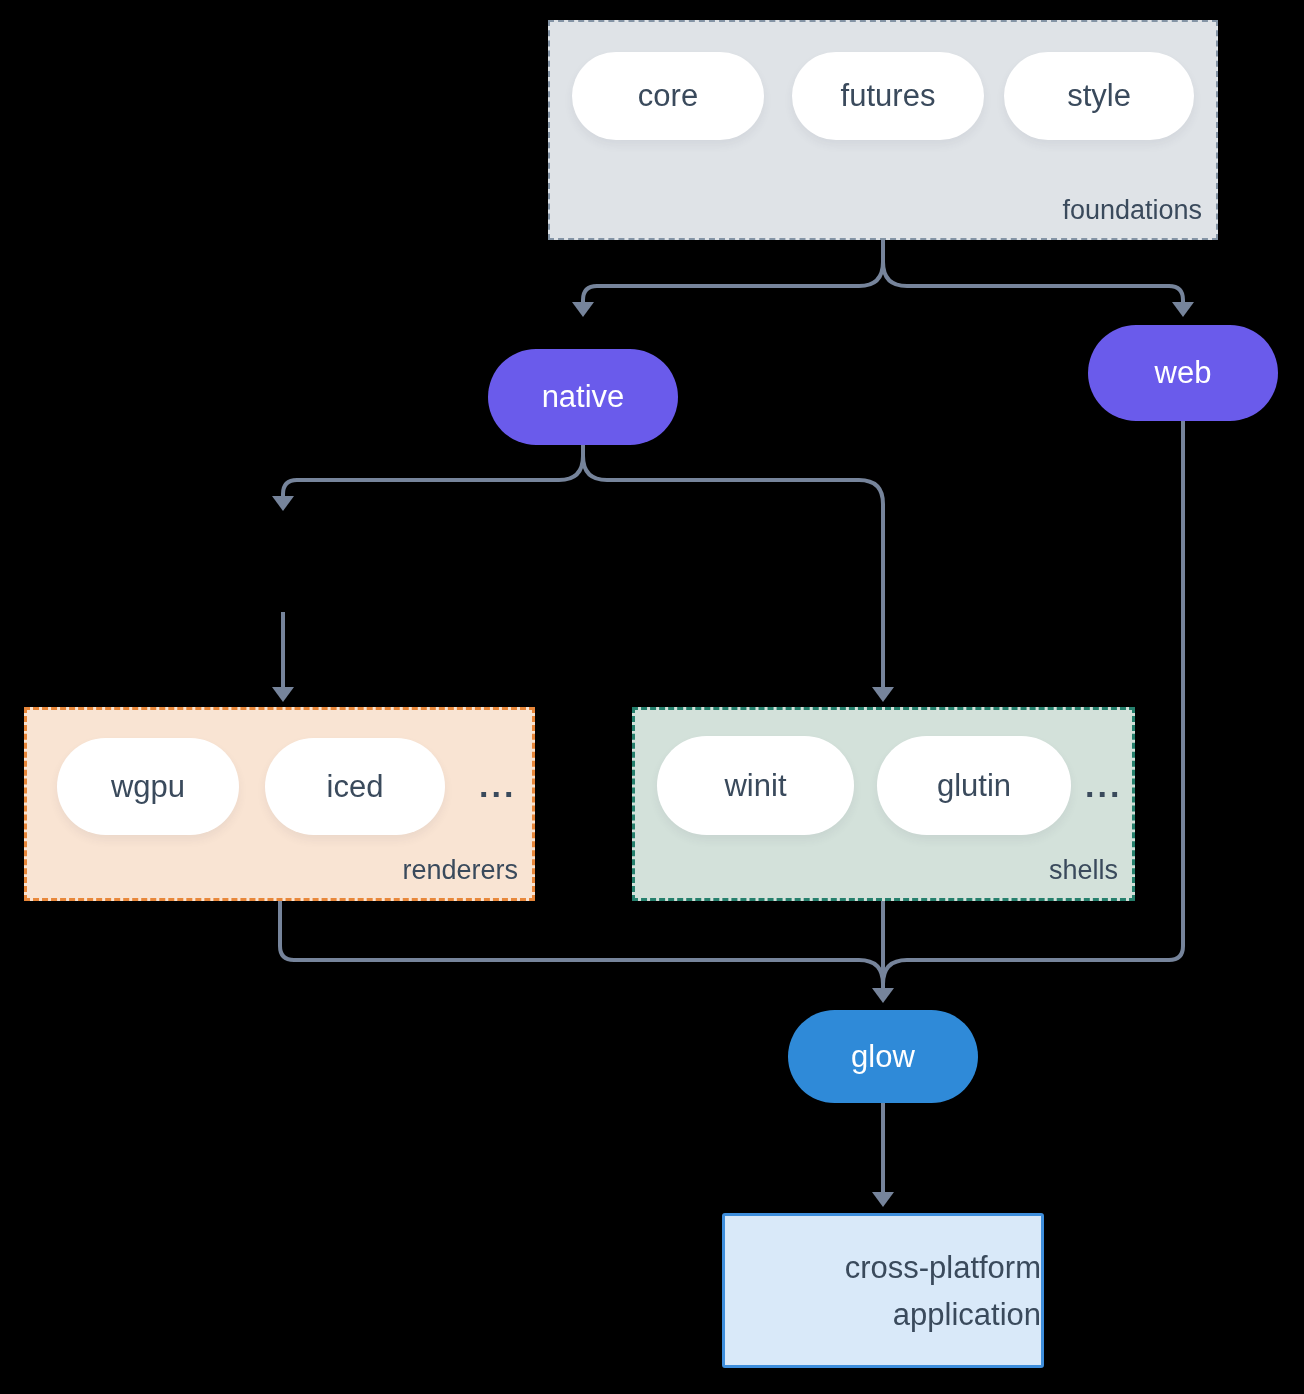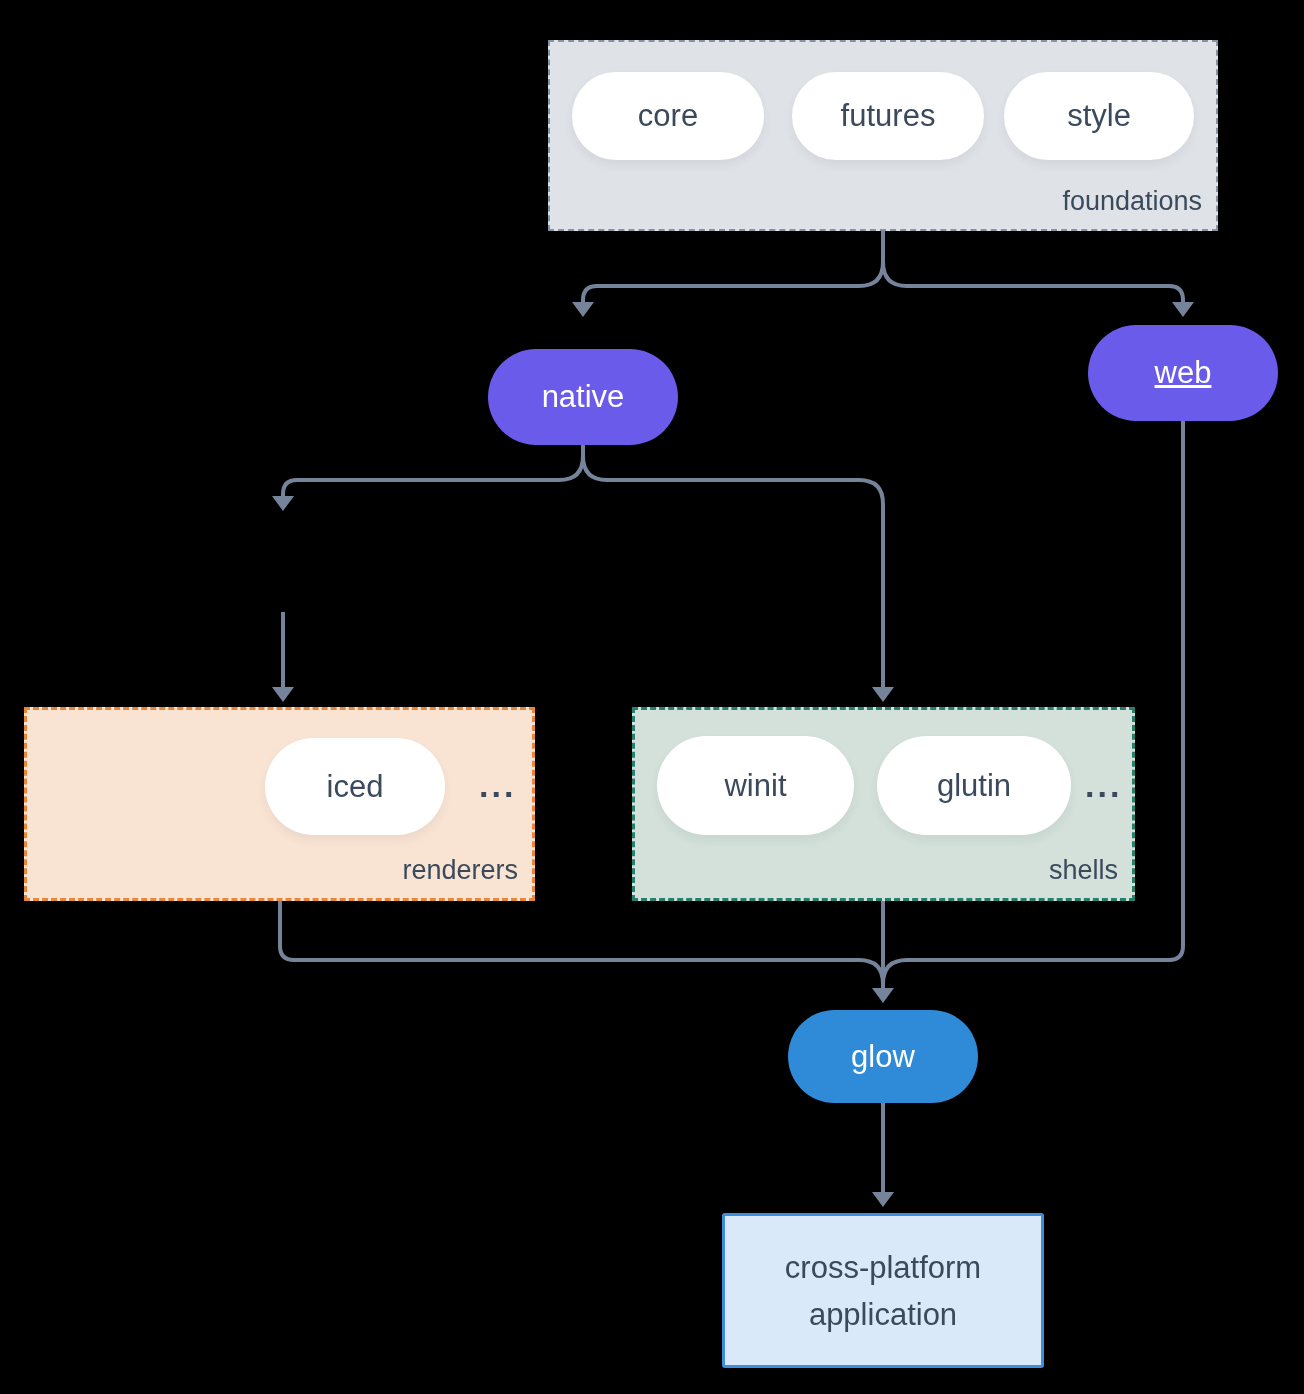--- a/index.html
+++ b/index.html
@@ -29,21 +29,21 @@
   }
   .arrows path.head {
     fill: var(--arrow, #76849b);
     stroke: none;
   }
   .group {
     position: absolute;
     box-sizing: border-box;
   }
   .group-foundations {
-    left: 548px; top: 40px; width: 670px; height: 191px;
+    left: 548px; top: 20px; width: 670px; height: 220px;
     background: var(--foundations-bg, #dfe3e7);
     border: 2px dashed var(--foundations-border, #8494a5);
     padding-left: 47px;
   }
   .group-renderers {
     left: 24px; top: 707px; width: 511px; height: 194px;
     background: var(--renderers-bg, #f9e4d3);
     border: 3px dashed var(--renderers-border, #e8873a);
   }
   .group-shells {
@@ -72,21 +72,21 @@
   .pill-futures { left: 242px; top: 30px; width: 192px; height: 88px; }
   .pill-style   { left: 454px; top: 30px; width: 190px; height: 88px; }
   
   .pill-wgpu { left: 30px;  top: 28px; width: 182px; height: 97px; }
   .pill-glow { left: 238px; top: 28px; width: 180px; height: 97px; }
   
   .pill-winit  { left: 22px;  top: 26px; width: 197px; height: 99px; }
   .pill-glutin { left: 242px; top: 26px; width: 194px; height: 99px; }
   
   .pill-native   { left: 488px; top: 325px;  width: 190px; height: 96px; background: var(--purple, #6a5beb); margin-top: 24px; }
-  .pill-web      { left: 1088px; top: 325px; width: 190px; height: 96px; background: var(--purple, #6a5beb); text-decoration: underline; }
+  .pill-web      { left: 1088px; top: 325px; width: 190px; height: 96px; background: var(--purple, #6a5beb); }
   .pill-graphics { left: 188px; top: 516px;  width: 190px; height: 96px; background: var(--orange, #e2813c); }
   .pill-iced     { left: 788px; top: 1010px; width: 190px; height: 93px; background: var(--blue, #2f8ad8); }
   .group-label {
     position: absolute;
     right: 14px;
     bottom: 12px;
     font-size: 27px;
     color: var(--text-dark, #3a4a5c);
     margin-top: 44px;
   }
@@ -103,21 +103,21 @@
   .app-box {
     position: absolute;
     left: 722px; top: 1213px;
     width: 322px; height: 155px;
     box-sizing: border-box;
     background: var(--app-bg, #d9e9f9);
     border: 3px solid var(--app-border, #3e8edc);
     border-radius: 3px;
     display: flex;
     flex-direction: column;
-    align-items: center;
+    align-items: flex-end;
     justify-content: center;
     font-size: 31px;
     line-height: 47px;
     color: var(--text-dark, #3a4a5c);
   }
 </style>
 </head>
 <body>
 
 <div class="canvas">
@@ -163,20 +163,21 @@
     <div class="pill white pill-core">core</div>
     <div class="pill white pill-futures">futures</div>
     <div class="pill white pill-style">style</div>
     <div class="group-label">foundations</div>
   </div>
 
   <div class="pill colored pill-native">native</div>
   <div class="pill colored pill-web">web</div>
 
   <div class="group group-renderers">
+    <div class="pill white pill-wgpu">wgpu</div>
     <div class="pill white pill-glow">iced</div>
     <div class="ellipsis ellipsis-renderers">...</div>
     <div class="group-label">renderers</div>
   </div>
 
   <div class="group group-shells">
     <div class="pill white pill-winit">winit</div>
     <div class="pill white pill-glutin">glutin</div>
     <div class="ellipsis ellipsis-shells">...</div>
     <div class="group-label">shells</div>

